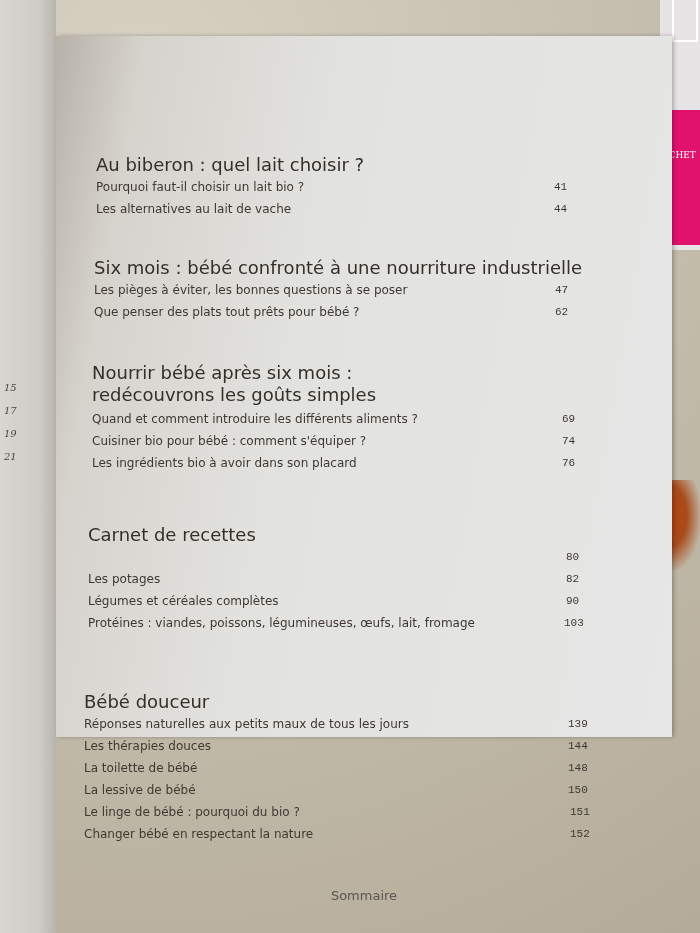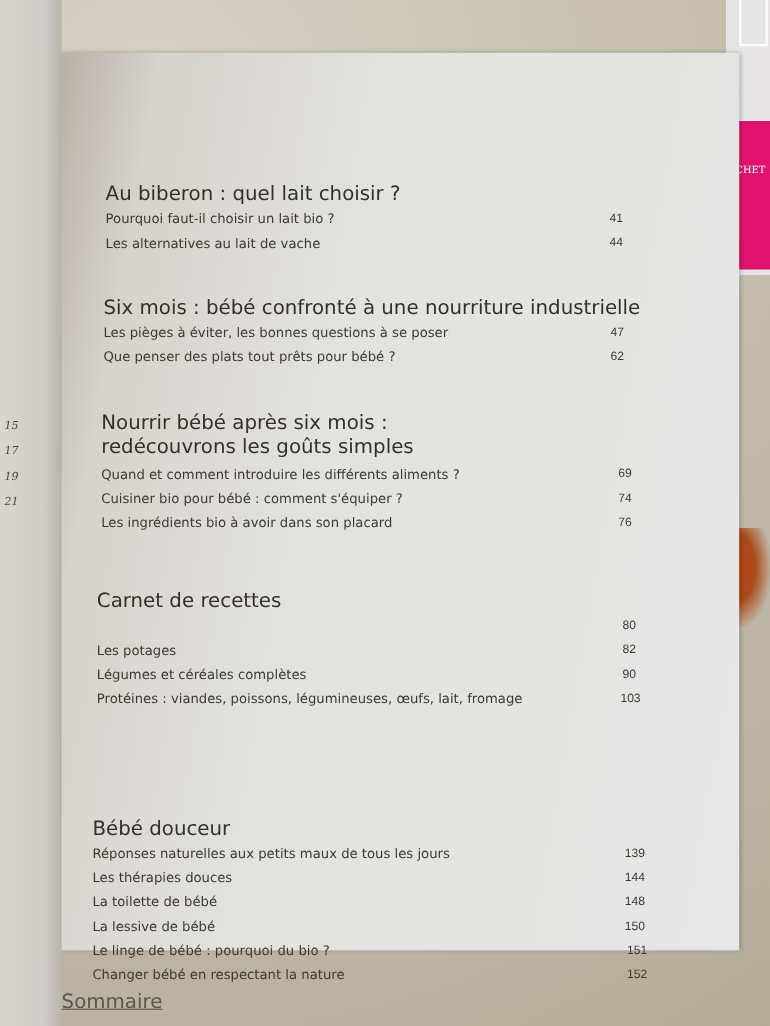--- a/index.html
+++ b/index.html
@@ -35,41 +35,41 @@
   }
   .book-corner .logo {
     position: absolute; left: 12px; top: 0; width: 22px; height: 40px;
     border: 2px solid #fff; border-top: none;
   }
   .orange-blob {
     position: absolute; left: 656px; top: 480px; width: 44px; height: 90px;
     background: radial-gradient(ellipse at 30% 40%, #b8450f 0, #a94a1b 40%, rgba(169,74,27,0) 75%);
   }
   .page {
-    position: absolute; left: 56px; top: 48px; width: 616px; height: 816px;
+    position: absolute; left: 56px; top: 36px; width: 616px; height: 701px;
     background: linear-gradient(100deg, #b7b1a8 0%, #d6d3cd 12%, #e2e2df 40%, #e6e7e6 100%);
     box-shadow: 2px 0 4px rgba(0,0,0,0.25);
   }
   .toc { position: absolute; left: 0; top: 0; width: 100%; height: 100%; color: #3b342e; }
   .section { position: absolute; }
   .section h2 {
     margin: 0; font-weight: normal; font-size: 18px; line-height: 22px;
     color: #352f2a;
   }
   .entry {
     position: relative; font-size: 12px; height: 22px; line-height: 22px;
     color: #3f3832;
   }
   .entry .pg {
     position: absolute; top: 0; font-size: 11px;
-    font-family: Liberation Sans, sans-serif; color: #3f3832;
+    font-family: Liberation Mono, monospace; color: #3f3832;
   }
   .footer {
-    position: absolute; left: 0; width: 100%; top: 852px; 
-    font-size: 18px; color: #5b5650; text-decoration: underline;
+    position: absolute; left: 0; width: 100%; top: 852px; text-align: center;
+    font-size: 13px; color: #5b5650;
   }
 </style>
 </head>
 <body>
 
 <div class="carpet"></div>
 
 <div class="book-corner">
   <div class="logo"></div>
   <div class="pink">
@@ -142,21 +142,21 @@
       <div class="entry">
         <span>Légumes et céréales complètes</span>
         <span class="pg" style="left:478px">90</span>
       </div>
       <div class="entry">
         <span>Protéines : viandes, poissons, légumineuses, œufs, lait, fromage</span>
         <span class="pg" style="left:476px">103</span>
       </div>
     </div>
 
-    <div class="section" style="left:28px; top:655px; width:560px;margin-top:40px;">
+    <div class="section" style="left:28px; top:655px; width:560px;">
       <h2>Bébé douceur</h2>
       <div class="entry">
         <span>Réponses naturelles aux petits maux de tous les jours</span>
         <span class="pg" style="left:484px">139</span>
       </div>
       <div class="entry">
         <span>Les thérapies douces</span>
         <span class="pg" style="left:484px">144</span>
       </div>
       <div class="entry">

